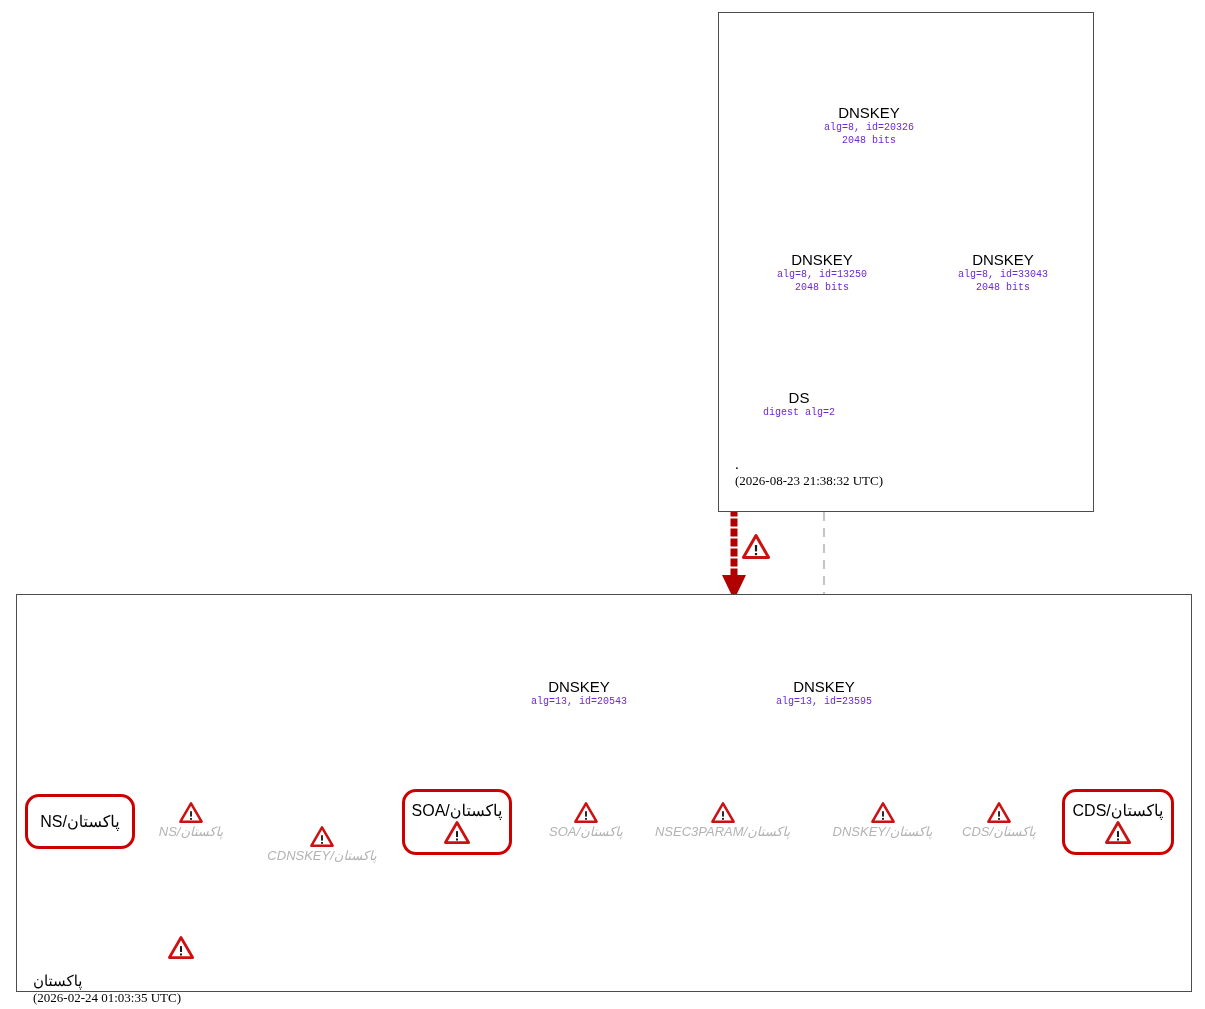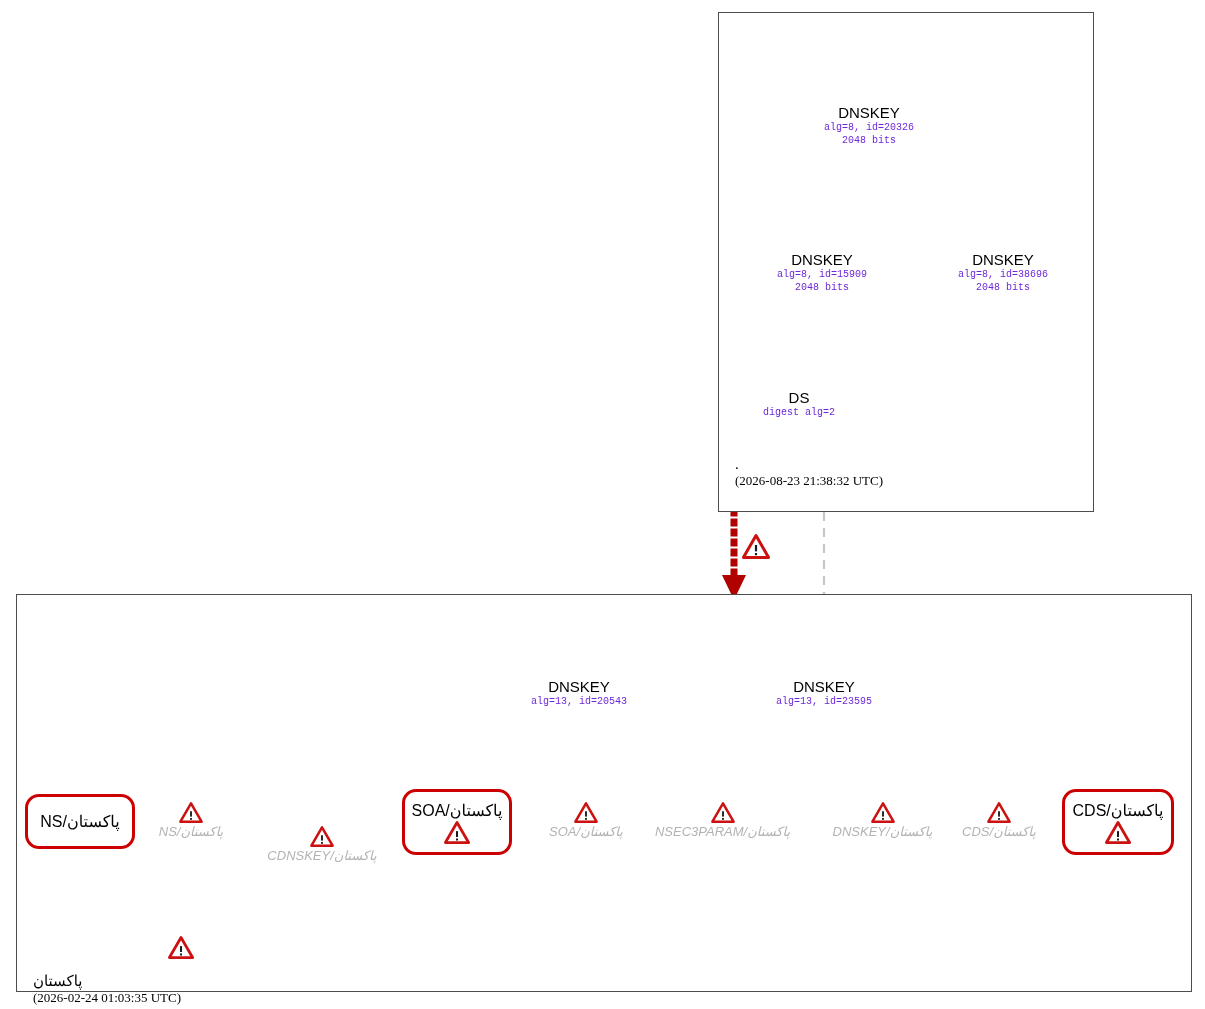--- a/index.html
+++ b/index.html
@@ -198,27 +198,27 @@
 <div class="zone-panel" id="pk-zone-panel"></div>
 
 <div class="node" style="left:789px; top:104px; width:160px; height:60px;">
   <span class="rr-type">DNSKEY</span>
   <span class="rr-detail">alg=8, id=20326</span>
   <span class="rr-detail">2048 bits</span>
 </div>
 
 <div class="node" style="left:742px; top:251px; width:160px; height:60px;">
   <span class="rr-type">DNSKEY</span>
-  <span class="rr-detail">alg=8, id=15909</span>
+  <span class="rr-detail">alg=8, id=13250</span>
   <span class="rr-detail">2048 bits</span>
 </div>
 
 <div class="node" style="left:923px; top:251px; width:160px; height:60px;">
   <span class="rr-type">DNSKEY</span>
-  <span class="rr-detail">alg=8, id=38696</span>
+  <span class="rr-detail">alg=8, id=33043</span>
   <span class="rr-detail">2048 bits</span>
 </div>
 
 <div class="node" style="left:739px; top:389px; width:120px; height:40px;">
   <span class="rr-type">DS</span>
   <span class="rr-detail">digest alg=2</span>
 </div>
 
 <div class="zone-label" style="left:735px; top:455px;">
   <span class="zname">.</span>

